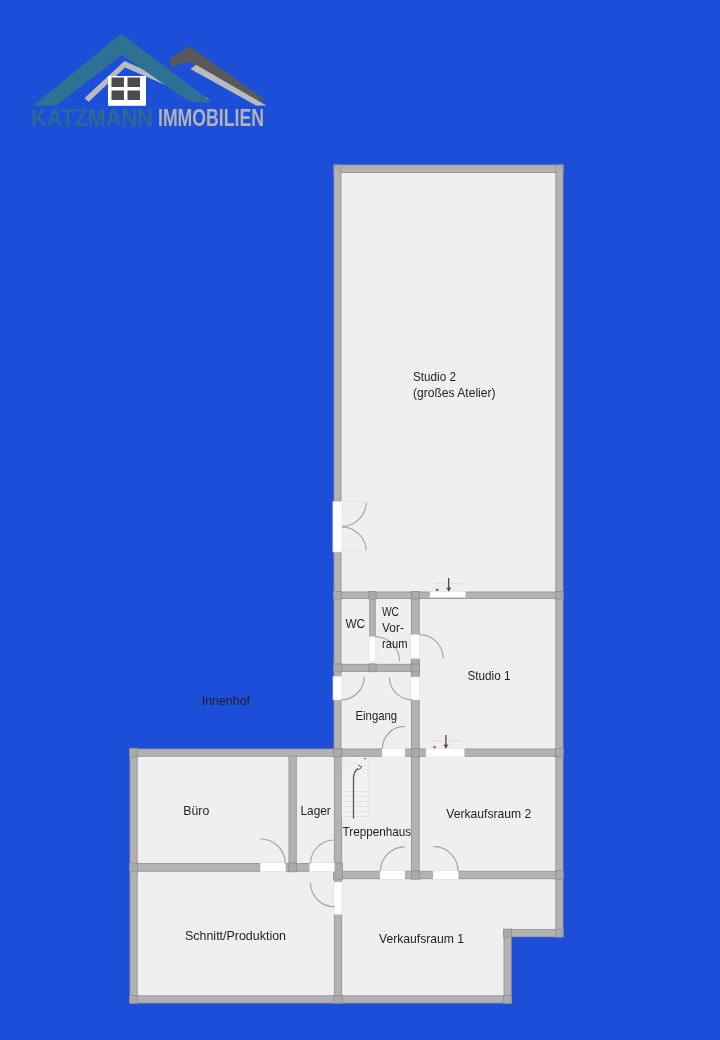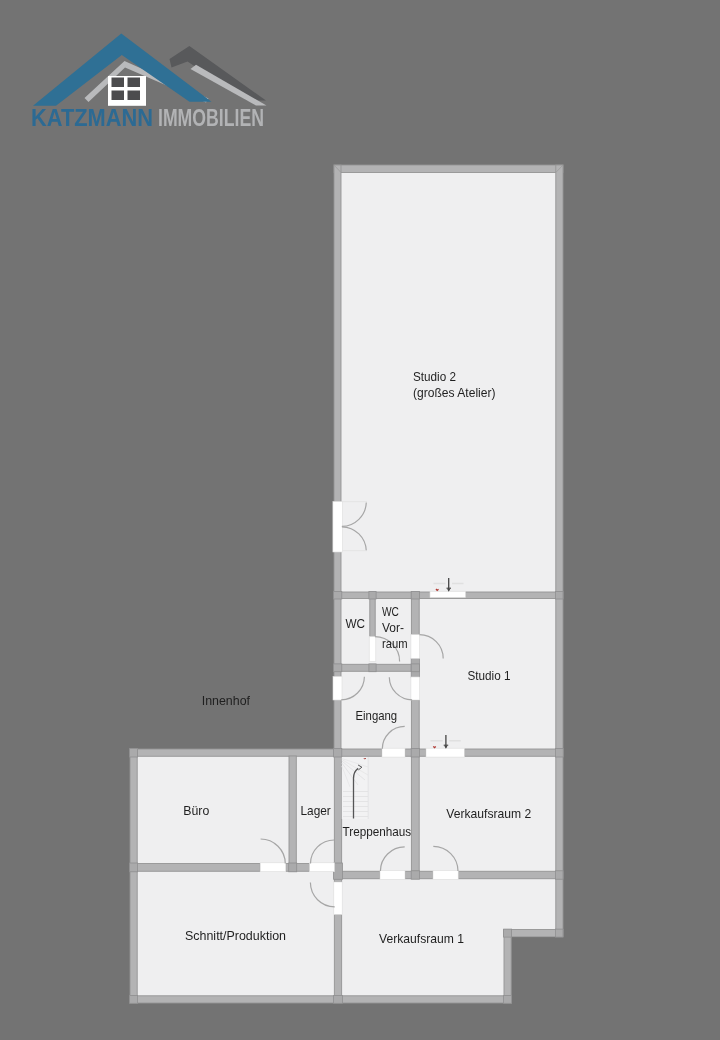--- a/index.html
+++ b/index.html
@@ -1,16 +1,16 @@
 <!DOCTYPE html>
 <html><head>
 <meta charset="utf-8">
 <style>
   html,body{margin:0;padding:0;background:#ffffff;}
-  .page{position:relative;width:720px;height:1040px;background:#737373;overflow:hidden;}
+  .page{position:relative;width:720px;height:1040px;background:#1d4ed8;overflow:hidden;}
   text{font-family:"Liberation Sans", sans-serif;}
 </style>
 </head>
 <body>
 <div class="page">
 <svg width="720" height="1040" viewBox="0 0 720 1040" xmlns="http://www.w3.org/2000/svg">
 
 <g>
 
   <polygon points="169.5,59 189.4,46 266,100.5 247,100.5 187.5,61.5 171.5,67.5" fill="#58595b"></polygon>

